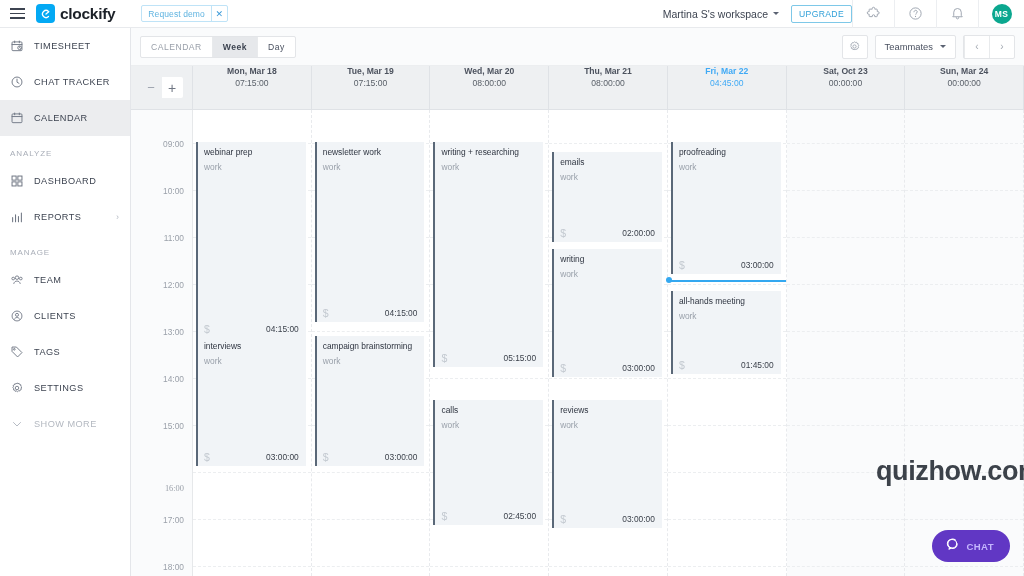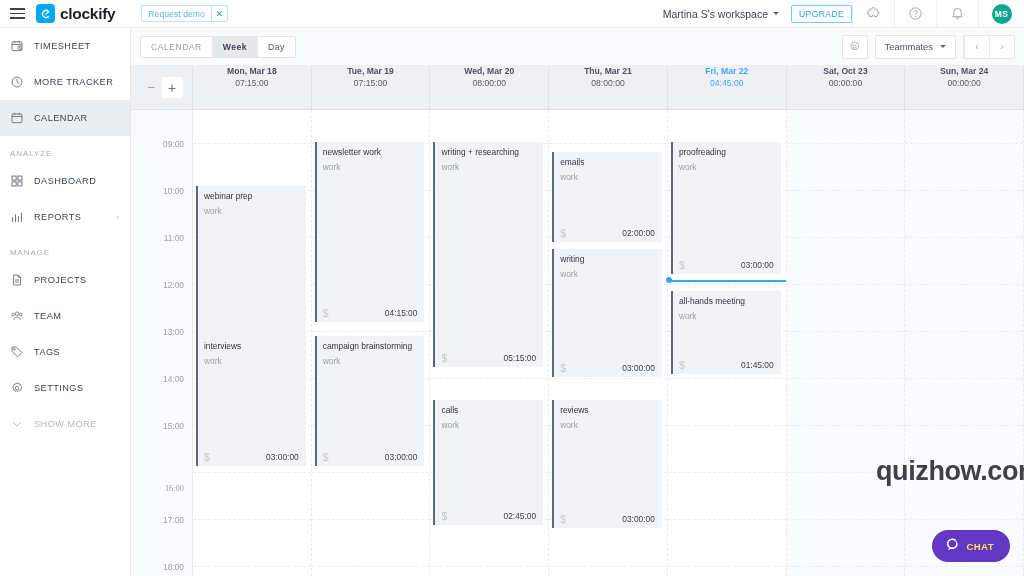--- a/index.html
+++ b/index.html
@@ -123,21 +123,21 @@
   .evt .dur { font-size: 8.4px; color: #3c424c; }
 
   .nowline { position: absolute; height: 0; border-top: 2px solid #34a8f0; z-index: 9; }
   .nowdot { position: absolute; width: 6px; height: 6px; border-radius: 50%;
      background: #34a8f0; transform: translate(-2px,-3px); z-index: 10; }
 
   .wm { position: absolute; font-size: 27px; font-weight: bold; color: #3c424a;
      letter-spacing: -0.4px; z-index: 20; }
   .chat { position: absolute; right: 14px; bottom: 14px; height: 32px;
      background: #6137c4; border-radius: 16px; display: flex; align-items: center;
-     gap: 7px; padding: 0 16px 0 13px; color: #fde047; cursor: pointer; z-index: 50; }
+     gap: 7px; padding: 0 16px 0 13px; color: #c4b5fd; cursor: pointer; z-index: 50; }
   .chat .lb { font-size: 9.6px; font-weight: bold; letter-spacing: .4px; }
 </style>
 </head>
 <body>
 
 <div id="app">
 
   <div class="topbar">
     <div class="hamburger">
       <span></span>
@@ -203,21 +203,21 @@
       <span class="tx">TIMESHEET</span>
     </div>
 
     <div class="nav-item">
       <span class="ic">
         <svg width="14" height="14" viewBox="0 0 24 24" fill="none" stroke="currentColor" stroke-width="1.6">
           <circle cx="12" cy="12" r="8.5"></circle>
             <path d="M12 7v5.3l3.4 2" stroke-linecap="round"></path>
         </svg>
       </span>
-      <span class="tx">MORE TRACKER</span>
+      <span class="tx">CHAT TRACKER</span>
     </div>
 
     <div class="nav-item active">
       <span class="ic">
         <svg width="14" height="14" viewBox="0 0 24 24" fill="none" stroke="currentColor" stroke-width="1.6">
           <rect x="3.5" y="5" width="17" height="15" rx="1.5"></rect>
           <path d="M3.5 9.5h17M8 3.5v3M16 3.5v3" stroke-linecap="round"></path>
         </svg>
       </span>
       <span class="tx">CALENDAR</span>
@@ -242,43 +242,43 @@
         <svg width="14" height="14" viewBox="0 0 24 24" fill="none" stroke="currentColor" stroke-width="1.8">
           <path d="M4.5 20V13M9.5 20V8M14.5 20V11M19.5 20V5" stroke-linecap="round"></path>
         </svg>
       </span>
       <span class="tx">REPORTS</span>
       <span class="chev">›</span>
     </div>
 
     <div class="nav-section">MANAGE</div>
 
-    <div class="nav-item">
-      <span class="ic">
-        <svg width="14" height="14" viewBox="0 0 24 24" fill="none" stroke="currentColor" stroke-width="1.6">
-          <path d="M6 3.5h8l4 4v13H6z" stroke-linejoin="round"></path>
-            <path d="M14 3.5v4h4"></path>
-          <path d="M9 12h6M9 15.5h6" stroke-linecap="round"></path>
-        </svg>
-      </span>
-      <span class="tx">PROJECTS</span>
-    </div>
 
     <div class="nav-item">
       <span class="ic">
         <svg width="14" height="14" viewBox="0 0 24 24" fill="none" stroke="currentColor" stroke-width="1.5">
           <circle cx="12" cy="8" r="3"></circle>
             <circle cx="5.5" cy="9.5" r="2.3"></circle>
             <circle cx="18.5" cy="9.5" r="2.3"></circle>
           <path d="M6.5 18c.6-2.6 2.8-4.2 5.5-4.2s4.9 1.6 5.5 4.2" stroke-linecap="round"></path>
         </svg>
       </span>
       <span class="tx">TEAM</span>
     </div>
 
+    <div class="nav-item">
+      <span class="ic">
+        <svg width="14" height="14" viewBox="0 0 24 24" fill="none" stroke="currentColor" stroke-width="1.5">
+          <circle cx="12" cy="12" r="8.5"></circle>
+            <circle cx="12" cy="10" r="2.6"></circle>
+          <path d="M7.4 17.6c.8-2 2.6-3 4.6-3s3.8 1 4.6 3" stroke-linecap="round"></path>
+        </svg>
+      </span>
+      <span class="tx">CLIENTS</span>
+    </div>
 
     <div class="nav-item">
       <span class="ic">
         <svg width="14" height="14" viewBox="0 0 24 24" fill="none" stroke="currentColor" stroke-width="1.6">
           <path d="M11 3.5H3.5V11l9.5 9.5 7.5-7.5L11 3.5z" stroke-linejoin="round"></path>
           <circle cx="7.4" cy="7.4" r="1.4"></circle>
         </svg>
       </span>
       <span class="tx">TAGS</span>
     </div>
@@ -391,21 +391,21 @@
               <div class="hline" style="top: 33px;"></div>
               <div class="hline" style="top: 80px;"></div>
               <div class="hline" style="top: 127px;"></div>
               <div class="hline" style="top: 174px;"></div>
               <div class="hline" style="top: 221px;"></div>
               <div class="hline" style="top: 268px;"></div>
               <div class="hline" style="top: 315px;"></div>
               <div class="hline" style="top: 362px;"></div>
               <div class="hline" style="top: 409px;"></div>
               <div class="hline" style="top: 456px;"></div>
-              <div class="evt" style="top: 32px; height: 196px; margin-top: 44px;">
+              <div class="evt" style="top: 32px; height: 196px;">
                 <div class="t">webinar prep</div>
                 <div class="p">work</div>
                 <div class="foot">
                   <span class="dollar">$</span>
                   <span class="dur">04:15:00</span>
                 </div>
               </div>
               <div class="evt" style="top: 226px; height: 130px;">
                 <div class="t">interviews</div>
                 <div class="p">work</div>

